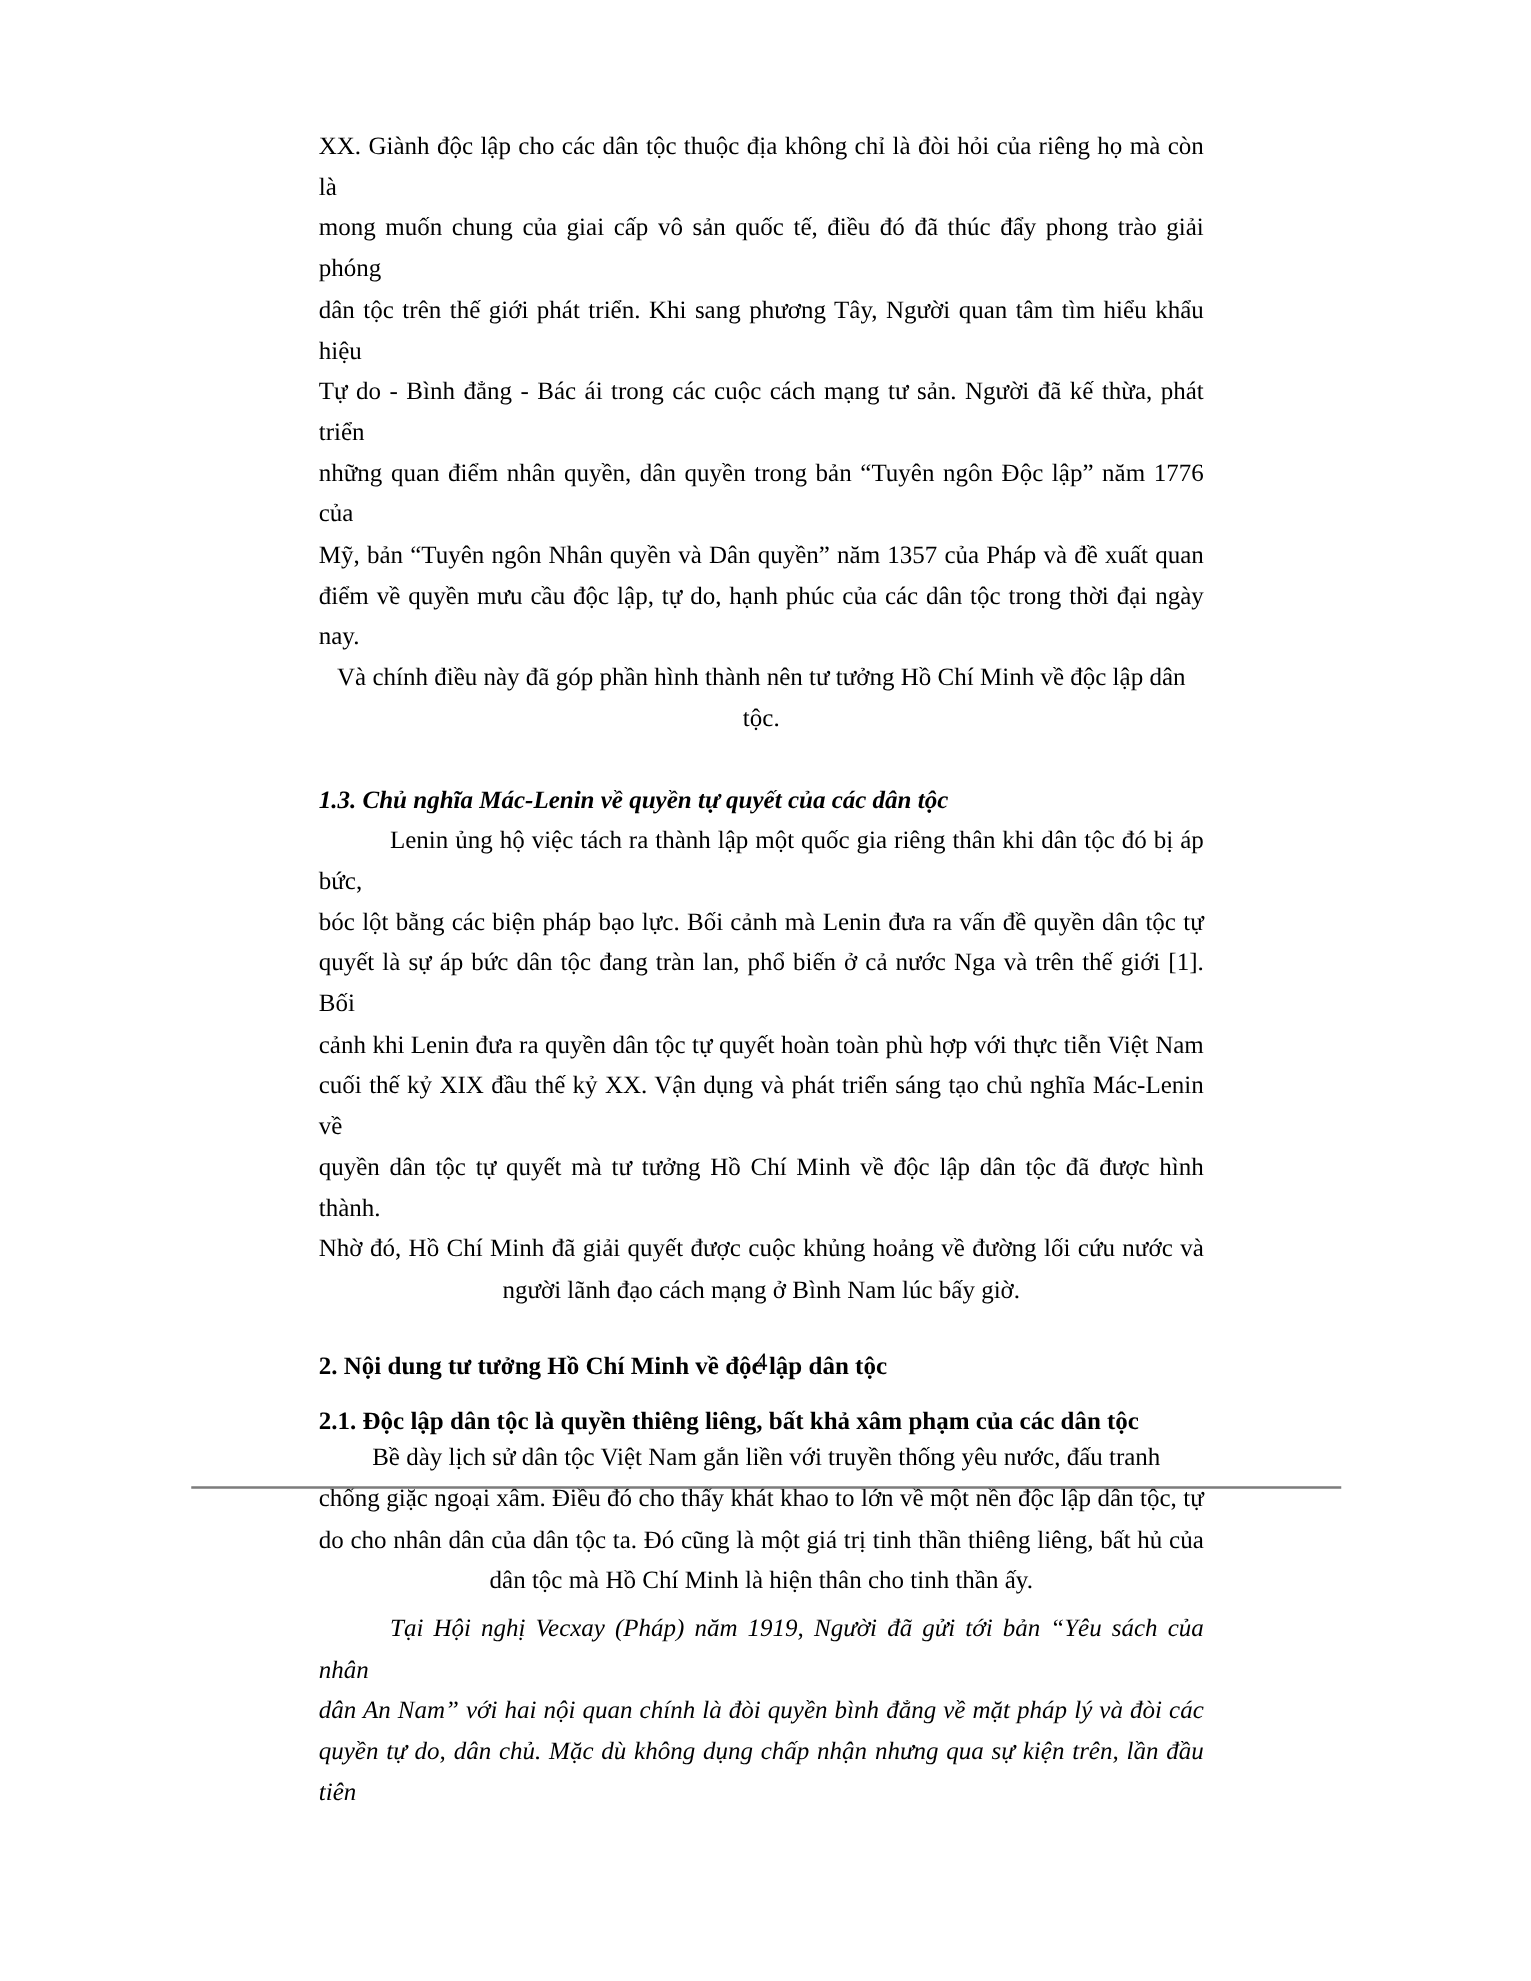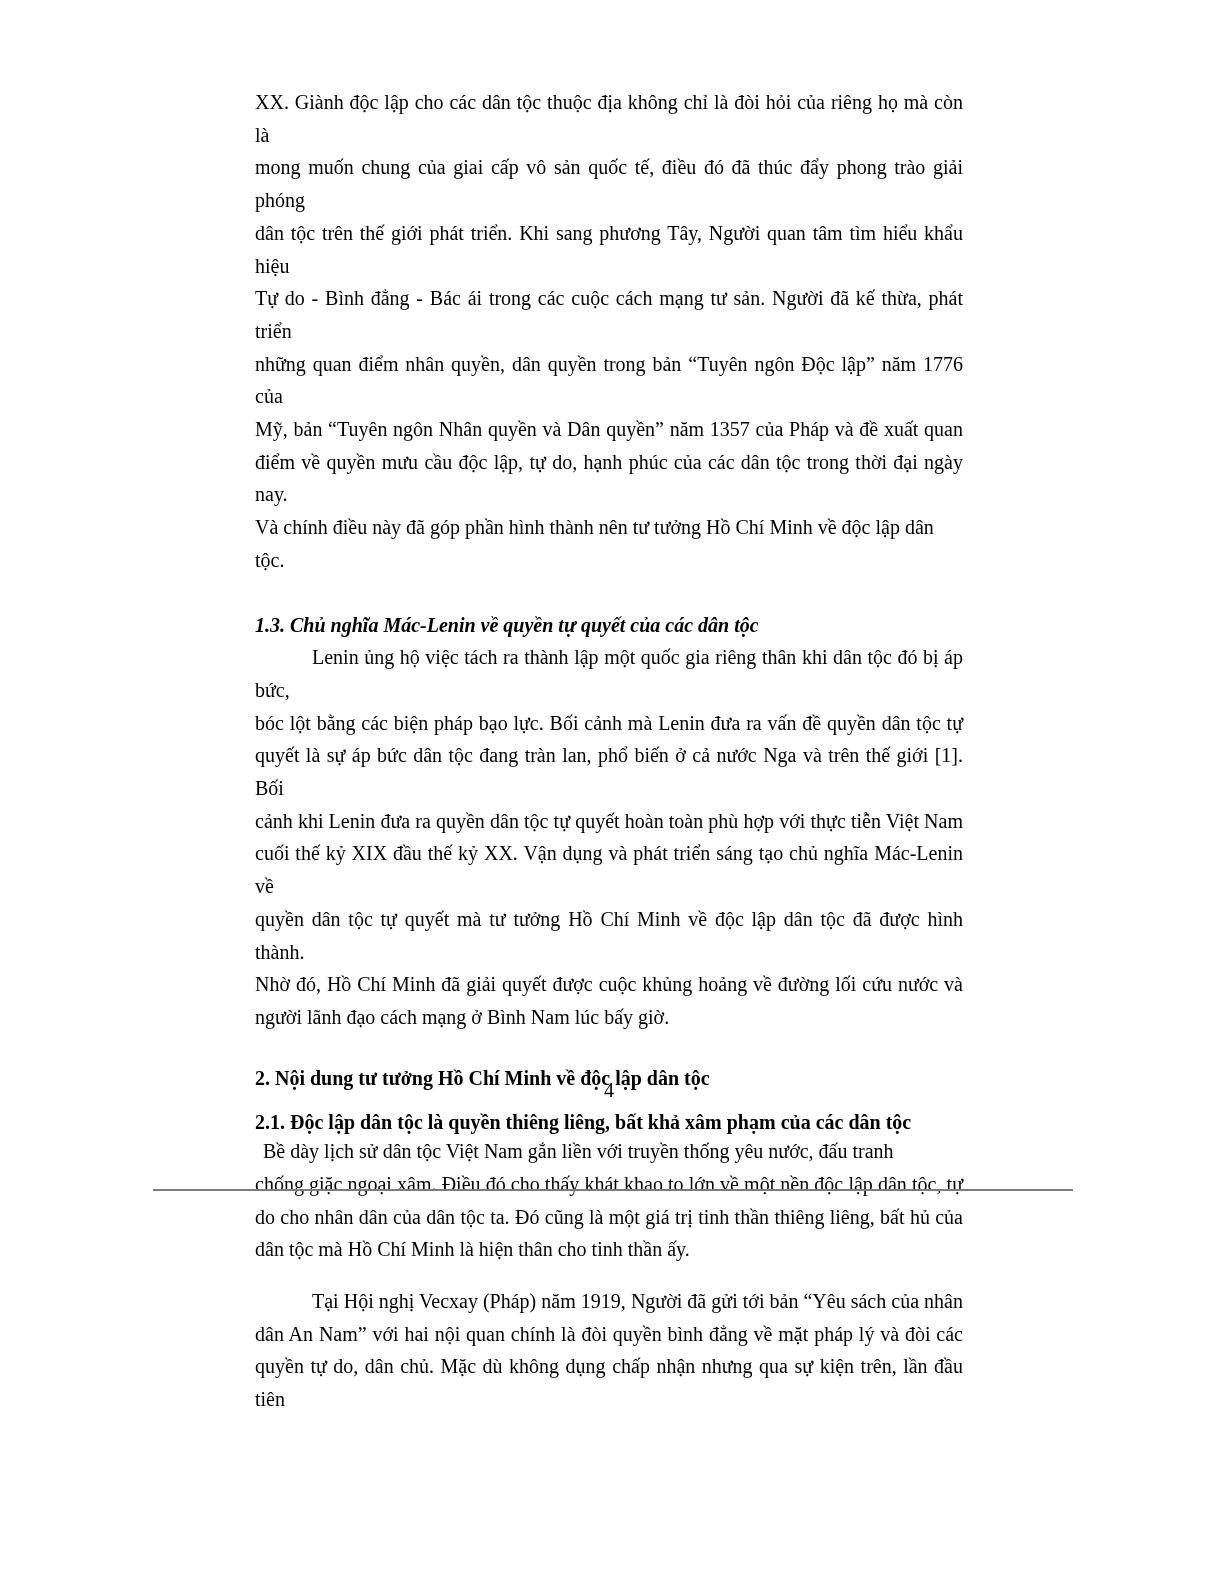--- a/index.html
+++ b/index.html
@@ -12,42 +12,42 @@
     width: 1225px;
     height: 1585px;
     background: #ffffff;
     font-family: "Liberation Serif", serif;
     color: #000000;
     overflow: hidden;
   }
   #text-block {
     position: absolute;
     left: 255px;
-    top: 86px;
+    top: 101px;
     width: 708px;
     font-size: 20px;
     line-height: 32.7px;
   }
   .para { margin: 0; }
   .line {
-    text-align: left;
+    text-align: center;
   }
   .line.justified {
     text-align: justify;
     text-align-last: justify;
   }
   .heading {
     font-weight: bold;
   }
   
   .block-heading-1-3 { margin-top: 32px; font-style: italic; }
   .block-heading-2   { margin-top: 28px; }
   .block-heading-2-1 { margin-top: 12px; }
   .block-para-be-day { margin-top: -4px; }
-  .block-para-hoi-nghi { margin-top: 19px; }
+  .block-para-hoi-nghi { margin-top: 6px; font-style: italic; }
   
   .indent-full .line:first-child  { text-indent: 57px; }
   .indent-small .line:first-child { text-indent: 8px; }
   .page-number {
     position: absolute;
     left: 255px;
     top: 1078px;
     width: 708px;
     text-align: center;
     font-size: 20px;

